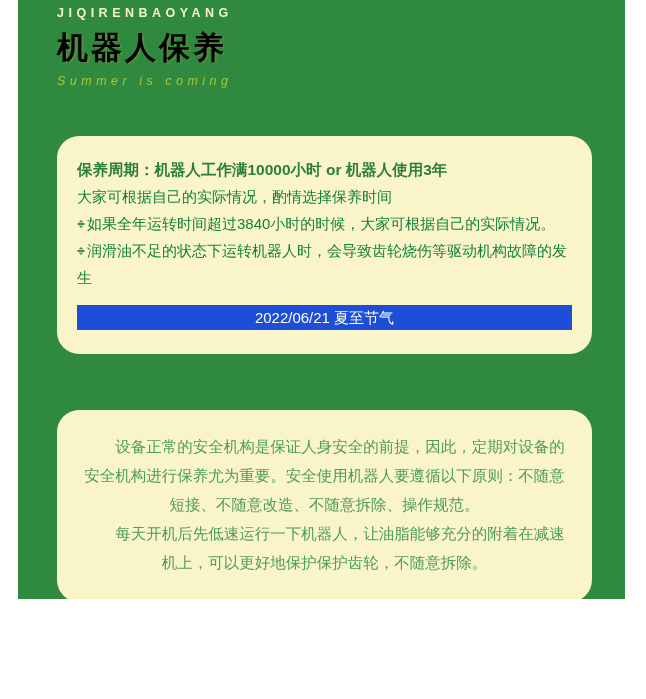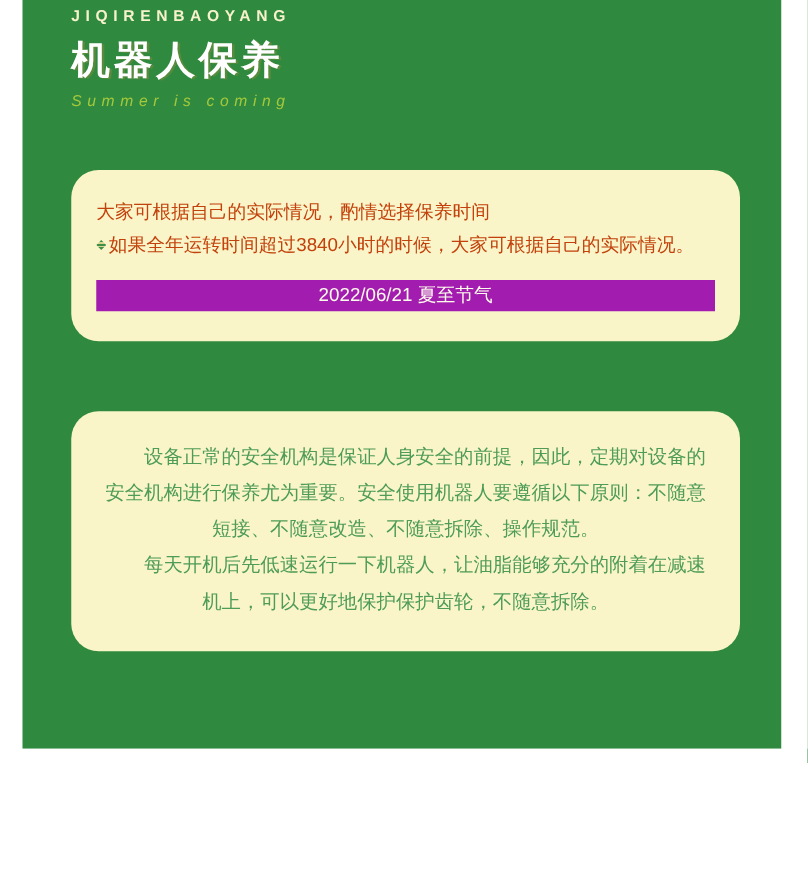--- a/index.html
+++ b/index.html
@@ -28,21 +28,21 @@
   }
   .eyebrow {
     color: #F8F2CC;
     font-weight: bold;
     font-size: 12.5px;
     letter-spacing: 4.5px;
     line-height: 15px;
   }
   .title {
     margin: 10px 0 0 0;
-    color: #ffffff;
+    color: #000000;
     font-size: 31px;
     font-weight: bold;
     letter-spacing: 3px;
     line-height: 34px;
     text-shadow: 2px 1px 0 rgba(140, 140, 60, 0.45);
   }
   .subtitle {
     margin-top: 9px;
     color: #A6C83B;
     font-weight: normal;
@@ -57,21 +57,21 @@
     box-sizing: border-box;
     width: 535px;
   }
   .card1 {
     margin-top: 47px;
     padding: 20px 20px 24px 20px;
   }
   .line {
     font-size: 15px;
     line-height: 27px;
-    color: #c2410c;
+    color: #15803d;
   }
   .line.bold {
     color: #2B7F37;
     font-weight: bold;
     font-size: 15.5px;
   }
   .diamond {
     display: inline-block;
     width: 8px;
     height: 8px;
@@ -81,21 +81,21 @@
     clip-path: polygon(50% 0, 100% 50%, 50% 100%, 0 50%);
   }
   .diamond.gap {
     margin-left: 2px;
     margin-right: 9px;
   }
   .banner {
     margin-top: 14px;
     height: 25px;
     line-height: 25px;
-    background: #a21caf;
+    background: #1d4ed8;
     color: #FDFBEB;
     text-align: center;
     font-size: 15px;
   }
   .card2 {
     margin-top: 56px;
     padding: 22px 20px 25px 20px;
   }
   .card2 p {
     margin: 0;
@@ -112,22 +112,24 @@
 <div class="page">
   <div class="canvas">
 
     <header>
       <div class="eyebrow">JIQIRENBAOYANG</div>
       <h1 class="title">机器人保养</h1>
       <div class="subtitle">Summer is coming</div>
     </header>
 
     <section class="card card1">
+      <div class="line bold">保养周期：机器人工作满10000小时 or 机器人使用3年</div>
       <div class="line">大家可根据自己的实际情况，酌情选择保养时间</div>
       <div class="line"><span class="diamond"></span><span>如果全年运转时间超过3840小时的时候，大家可根据自己的实际情况。</span></div>
+      <div class="line"><span class="diamond"></span><span>润滑油不足的状态下运转机器人时，会导致齿轮烧伤等驱动机构故障的发生</span></div>
       <div class="banner">2022/06/21 夏至节气</div>
     </section>
 
     <section class="card card2">
       <p>设备正常的安全机构是保证人身安全的前提，因此，定期对设备的安全机构进行保养尤为重要。安全使用机器人要遵循以下原则：不随意短接、不随意改造、不随意拆除、操作规范。</p>
       <p>每天开机后先低速运行一下机器人，让油脂能够充分的附着在减速机上，可以更好地保护保护齿轮，不随意拆除。</p>
     </section>
 
   </div>
 </div>

